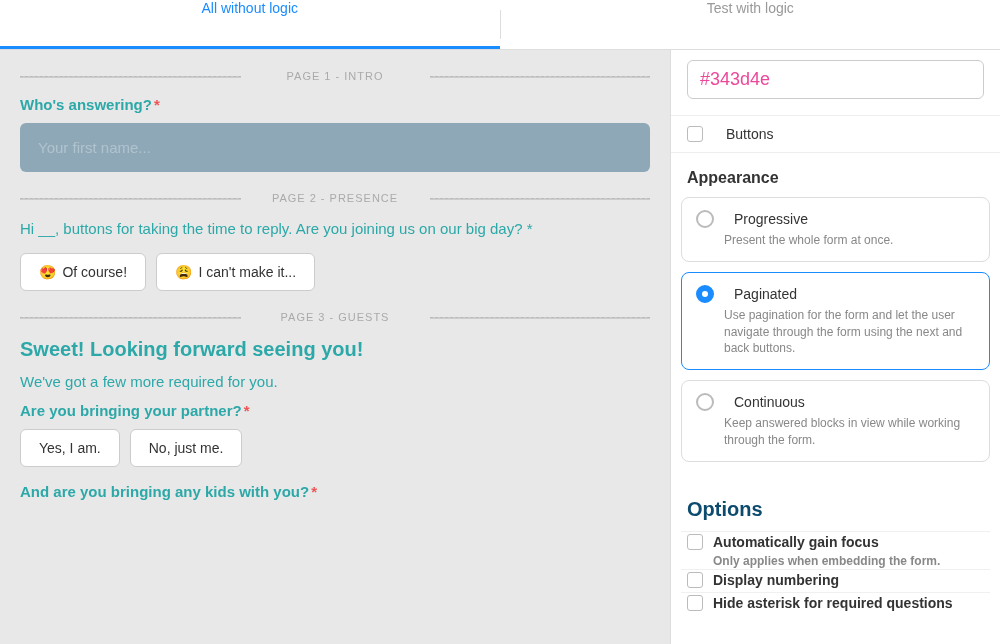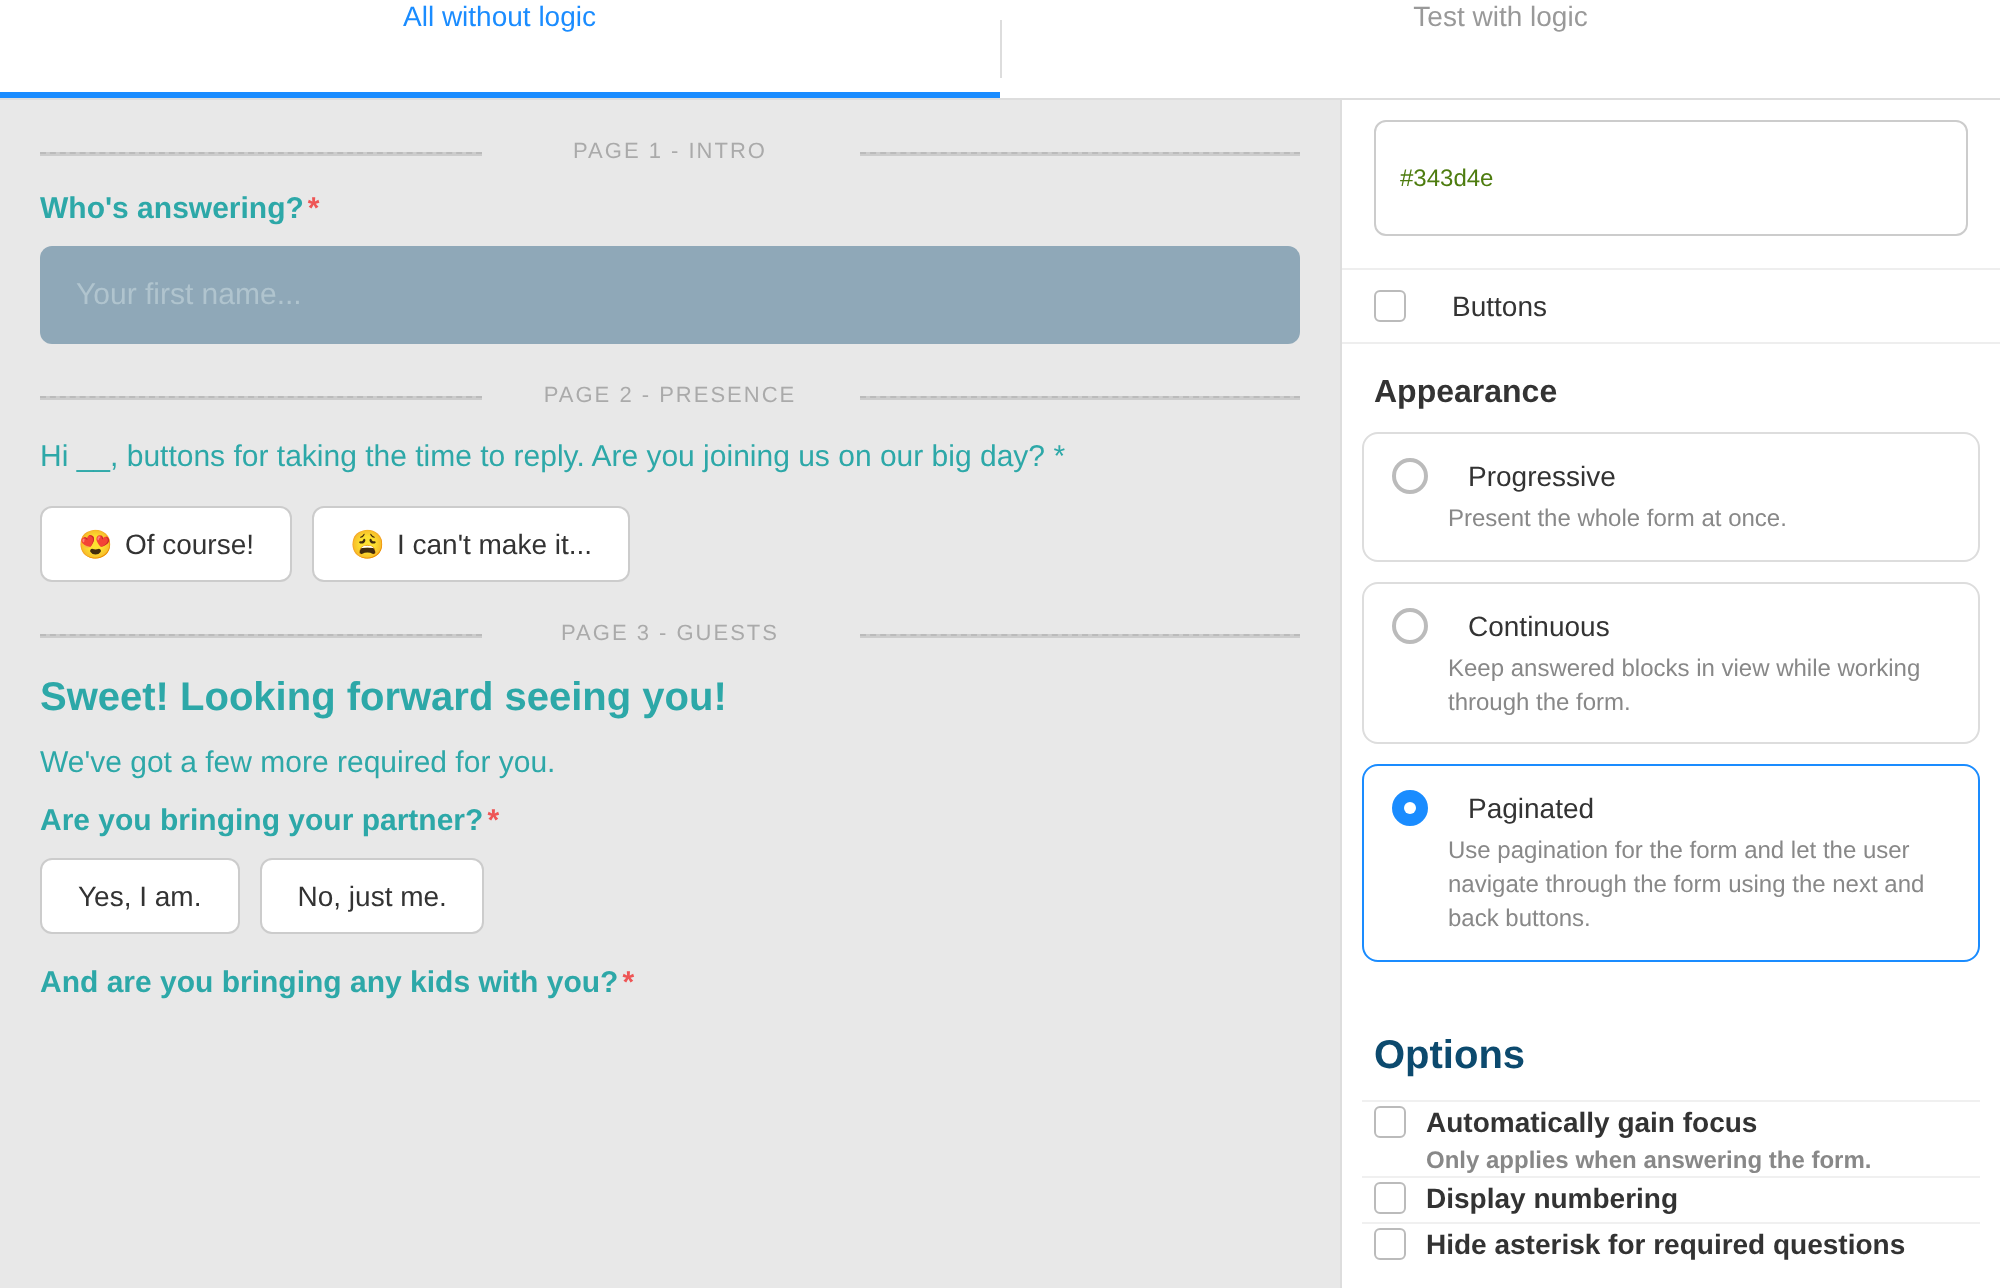--- a/index.html
+++ b/index.html
@@ -153,23 +153,23 @@
       padding: 0;
     }
 
     .color-input-row {
       padding: 10px 16px 16px;
       border-bottom: 1px solid #eee;
     }
     .color-input-box {
       border: 1.5px solid #ccc;
       border-radius: 6px;
-      padding: 21px 12px;
-      font-size: 12px;
-      color: #4d7c0f;
+      padding: 8px 12px;
+      font-size: 18px;
+      color: #ec4899;
       width: 100%;
       outline: none;
     }
     .checkbox-row {
       display: flex;
       align-items: center;
       gap: 23px;
       padding: 10px 16px;
       border-bottom: 1px solid #eee;
     }
@@ -375,47 +375,47 @@
       <div class="appearance-options">
 
         <div class="radio-option">
           <div class="radio-header">
             <div class="radio-circle"></div>
             <span class="radio-label">Progressive</span>
           </div>
           <div class="radio-desc">Present the whole form at once.</div>
         </div>
 
+        <div class="radio-option selected">
+          <div class="radio-header">
+            <div class="radio-circle checked"></div>
+            <span class="radio-label">Paginated</span>
+          </div>
+          <div class="radio-desc">Use pagination for the form and let the user navigate through the form using the next and back buttons.</div>
+        </div>
+
         <div class="radio-option">
           <div class="radio-header">
             <div class="radio-circle"></div>
             <span class="radio-label">Continuous</span>
           </div>
           <div class="radio-desc">Keep answered blocks in view while working through the form.</div>
         </div>
 
-        <div class="radio-option selected">
-          <div class="radio-header">
-            <div class="radio-circle checked"></div>
-            <span class="radio-label">Paginated</span>
-          </div>
-          <div class="radio-desc">Use pagination for the form and let the user navigate through the form using the next and back buttons.</div>
-        </div>
-
       </div>
     </div>
 
     <div class="options-section">
       <div class="options-title">Options</div>
 
       <div class="option-item">
         <div class="checkbox-box"></div>
         <div class="option-item-text">
           <div class="option-item-label">Automatically gain focus</div>
-          <div class="option-item-sublabel">Only applies when answering the form.</div>
+          <div class="option-item-sublabel">Only applies when embedding the form.</div>
         </div>
       </div>
 
       <div class="option-item">
         <div class="checkbox-box"></div>
         <div class="option-item-text">
           <div class="option-item-label">Display numbering</div>
         </div>
       </div>
 

